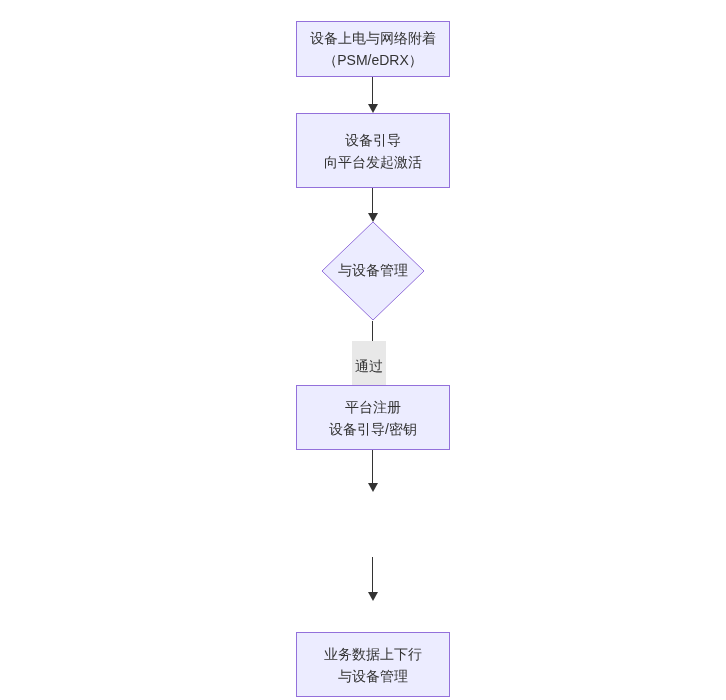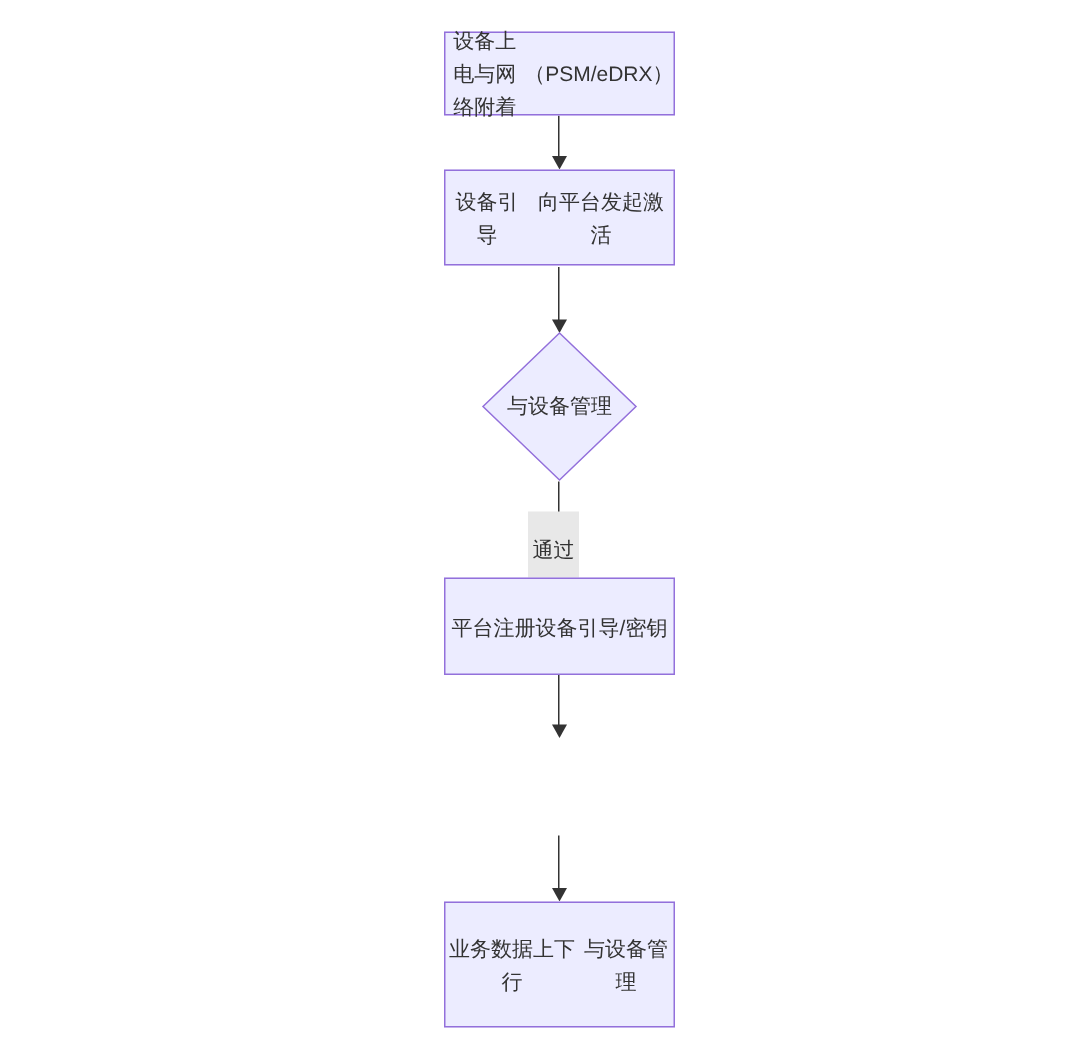--- a/index.html
+++ b/index.html
@@ -13,21 +13,21 @@
     color: #333333;
     overflow: hidden;
   }
   .node-rect {
     position: absolute;
     width: 154px;
     box-sizing: border-box;
     background: #ECECFF;
     border: 1px solid #9370DB;
     display: flex;
-    flex-direction: row;
+    flex-direction: column;
     align-items: center;
     justify-content: center;
     text-align: center;
     font-size: 14px;
     line-height: 22px;
     color: #333333;
   }
   .diamond-wrap {
     position: absolute;
     left: 321px;
@@ -93,36 +93,36 @@
   <div class="arrowhead" style="top:483px;"></div>
 
   <div class="edge-line" style="top:557px; height:36px;"></div>
   <div class="arrowhead" style="top:592px;"></div>
 
   <div class="node-rect" style="left:296px; top:21px; height:56px;">
     <div>设备上电与网络附着</div>
     <div>（PSM/eDRX）</div>
   </div>
 
-  <div class="node-rect" style="left:296px; top:113px; height:64px;text-align:center;">
+  <div class="node-rect" style="left:296px; top:113px; height:75px;text-align:center;">
     <div>设备引导</div>
     <div>向平台发起激活</div>
   </div>
 
   <div class="diamond-wrap">
     <svg width="104" height="100" viewBox="0 0 104 100">
       <polygon points="52,1 103,50 52,99 1,50" fill="#ECECFF" stroke="#9370DB" stroke-width="1"></polygon>
     </svg>
     <div class="diamond-label">与设备管理</div>
   </div>
 
   <div class="node-rect" style="left:296px; top:385px; height:65px;">
     <div>平台注册</div>
     <div>设备引导/密钥</div>
   </div>
 
 
-  <div class="node-rect" style="left:296px; top:601px; height:84px;">
+  <div class="node-rect" style="left:296px; top:632px; height:65px;">
     <div>业务数据上下行</div>
     <div>与设备管理</div>
   </div>
 
 </div>
 
 </body></html>

